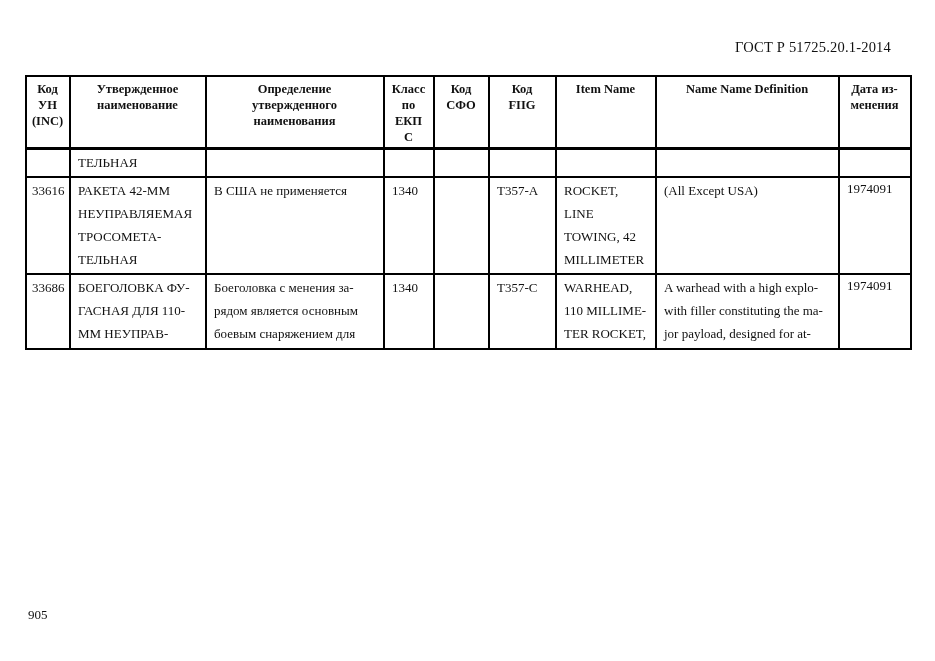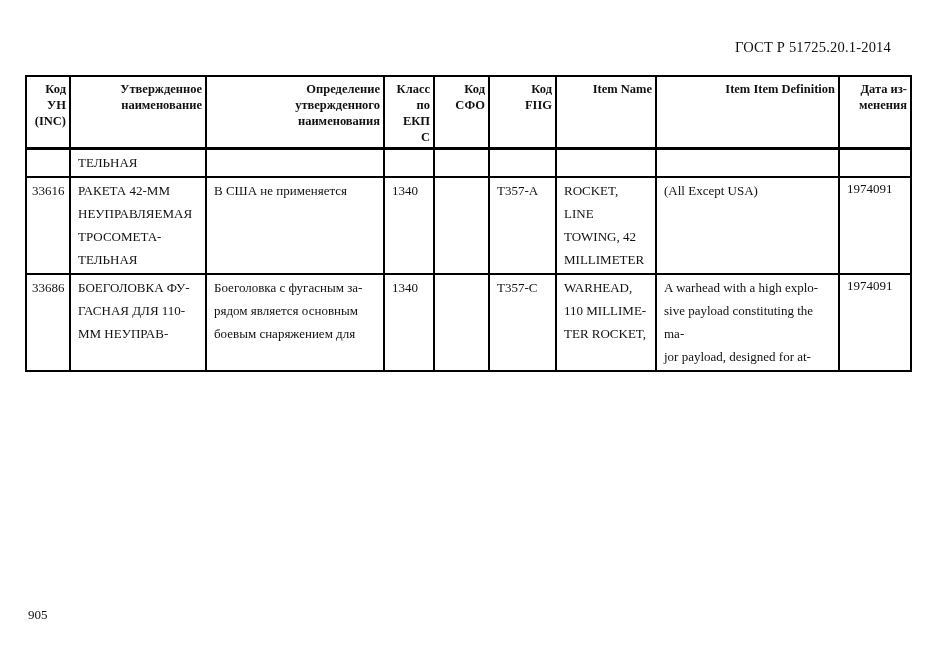--- a/index.html
+++ b/index.html
@@ -29,21 +29,21 @@
   .gost-table th, .gost-table td {
     border: 2px solid #000000;
     vertical-align: top;
     white-space: pre-line;
     overflow: hidden;
   }
   .gost-table th {
     font-size: 12.5px;
     font-weight: bold;
     line-height: 16px;
-    text-align: right;
+    text-align: center;
     padding: 4px 3px 2px 2px;
     margin-left: 44px;
   }
   .gost-table thead th { border-bottom-width: 3px; }
   .gost-table td {
     font-size: 13px;
     line-height: 23px;
     padding: 1px 5px 2px 7px;
     border-radius: 14px;
   }
@@ -94,21 +94,21 @@
 наименования</th>
       <th>Класс
 по
 ЕКП
 С</th>
       <th>Код
 СФО</th>
       <th>Код
 FIIG</th>
       <th>Item Name</th>
-      <th>Item Item Definition</th>
+      <th>Name Name Definition</th>
       <th>Дата из-
 менения</th>
     </tr>
   </thead>
   <tbody>
     <tr class="r-cont">
       <td class="c-inc"></td>
       <td>ТЕЛЬНАЯ</td>
       <td></td>
       <td></td>
@@ -132,30 +132,30 @@
 TOWING, 42
 MILLIMETER</td>
       <td>(All Except USA)</td>
       <td class="c-date">1974091</td>
     </tr>
     <tr class="r-last">
       <td class="c-inc">33686</td>
       <td>БОЕГОЛОВКА ФУ-
 ГАСНАЯ ДЛЯ 110-
 ММ НЕУПРАВ-</td>
-      <td>Боеголовка с фугасным за-
+      <td>Боеголовка с менения за-
 рядом является основным
 боевым снаряжением для</td>
       <td>1340</td>
       <td></td>
       <td>T357-C</td>
       <td>WARHEAD,
 110 MILLIME-
 TER ROCKET,</td>
       <td>A warhead with a high explo-
-sive payload constituting the ma-
+with filler constituting the ma-
 jor payload, designed for at-</td>
       <td class="c-date">1974091</td>
     </tr>
   </tbody>
 </table>
 
 <div class="page-number">905</div>
 
 </body></html>

